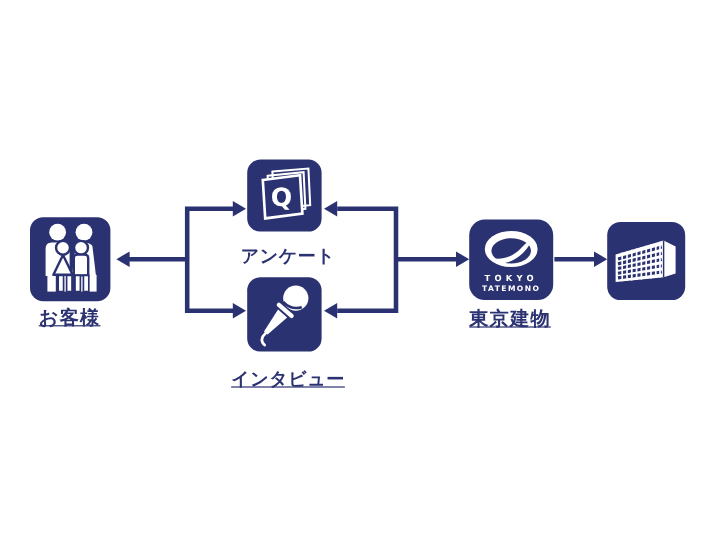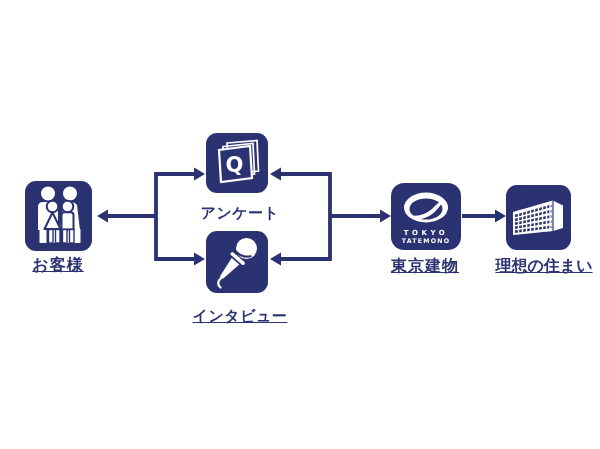--- a/index.html
+++ b/index.html
@@ -121,15 +121,14 @@
         <line x1="24.5" y1="22.0" x2="24.5" y2="48.25"></line>
         <line x1="28.5" y1="20.8" x2="28.5" y2="47.85"></line>
         <line x1="32.5" y1="19.7" x2="32.5" y2="47.45"></line>
         <line x1="36.5" y1="18.5" x2="36.5" y2="47.05"></line>
         <line x1="40.5" y1="17.4" x2="40.5" y2="46.65"></line>
         <line x1="44" y1="16.4" x2="44" y2="46.3"></line>
       </g>
       <line x1="47" y1="15.5" x2="47" y2="46" stroke="#2b3271" stroke-width="1.2"></line>
     </svg>
   </div>
-  <div class="node-label lbl-lg" style="left:494px;top:256px;width:100px;letter-spacing:0;">理想の住まい</div>
 
 </div>
 
 </body></html>

